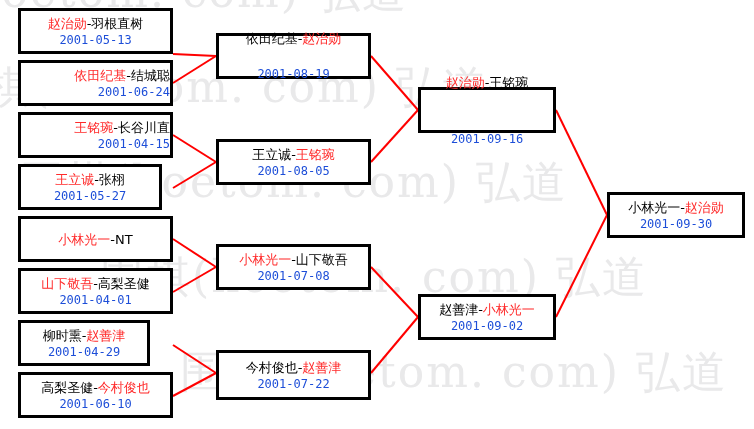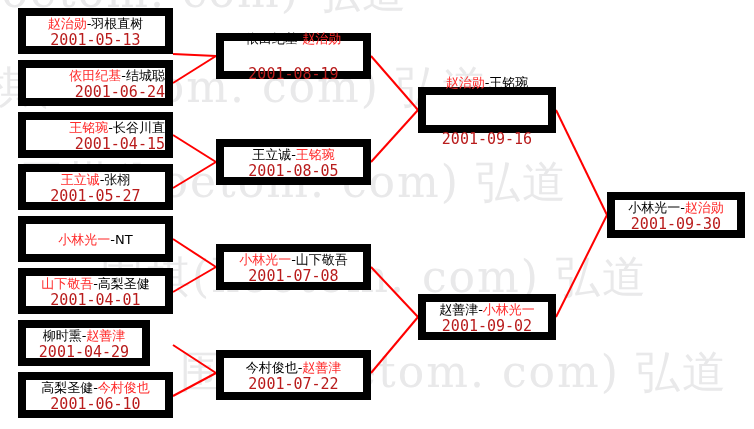--- a/index.html
+++ b/index.html
@@ -42,42 +42,42 @@
     top: 0;
     width: 754px;
     height: 429px;
     z-index: 1;
     pointer-events: none;
   }
   .match-box {
     position: absolute;
     box-sizing: border-box;
     background: #ffffff;
-    border: 8px solid #000000;
+    border: 3px solid #000000;
     z-index: 2;
     display: flex;
     flex-direction: column;
     align-items: center;
     justify-content: center;
   }
   .match-players {
     font-family: "DejaVu Sans", "Liberation Sans", sans-serif;
     font-size: 13px;
     line-height: 17px;
     white-space: nowrap;
     color: #000000;
   }
   .p-win { color: #ff2a2a; }
   .p-lose { color: #000000; }
   .p-dash { color: #000000; }
   .match-date {
     font-family: "DejaVu Sans Mono", "Liberation Mono", monospace;
-    font-size: 15px;
+    font-size: 12px;
     line-height: 16px;
-    color: #b91c1c;
+    color: #1d4ed8;
     letter-spacing: 0px;
     white-space: nowrap;
   }
 </style>
 </head>
 <body>
 
 <div id="bracket-root">
 
   <div id="watermark-layer">
@@ -111,21 +111,21 @@
         <div class="match-date">2001-05-13</div>
       </div>
       <div class="match-box" style="left: 18px; top: 60px; width: 155px; height: 46px; align-items: flex-end;">
         <div class="match-players"><span class="p-win">依田纪基</span><span class="p-dash">-</span><span class="p-lose">结城聪</span></div>
         <div class="match-date">2001-06-24</div>
       </div>
       <div class="match-box" style="left: 18px; top: 112px; width: 155px; height: 46px; align-items: flex-end;">
         <div class="match-players"><span class="p-win">王铭琬</span><span class="p-dash">-</span><span class="p-lose">长谷川直</span></div>
         <div class="match-date">2001-04-15</div>
       </div>
-      <div class="match-box" style="left: 18px; top: 164px; width: 155px; height: 46px;">
+      <div class="match-box" style="left: 18px; top: 164px; width: 144px; height: 46px;">
         <div class="match-players"><span class="p-win">王立诚</span><span class="p-dash">-</span><span class="p-lose">张栩</span></div>
         <div class="match-date">2001-05-27</div>
       </div>
       <div class="match-box" style="left: 18px; top: 216px; width: 155px; height: 46px;">
         <div class="match-players"><span class="p-win">小林光一</span><span class="p-dash">-</span><span class="p-lose">NT</span></div>
       </div>
       <div class="match-box" style="left: 18px; top: 268px; width: 155px; height: 46px;">
         <div class="match-players"><span class="p-win">山下敬吾</span><span class="p-dash">-</span><span class="p-lose">高梨圣健</span></div>
         <div class="match-date">2001-04-01</div>
       </div>

